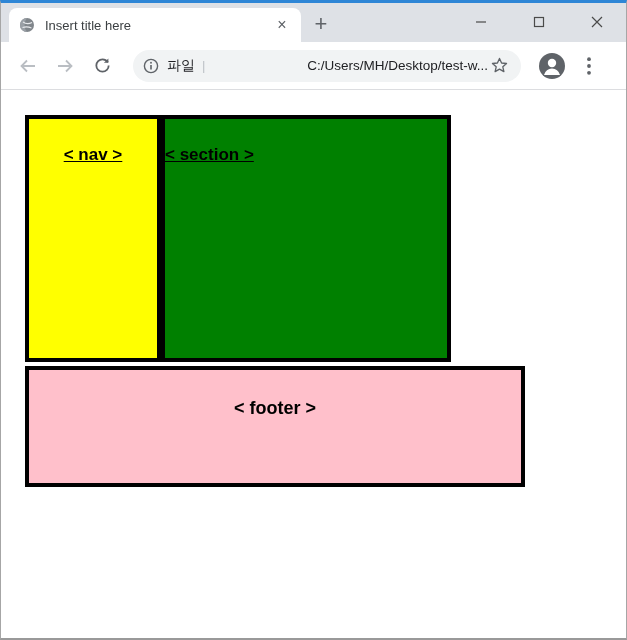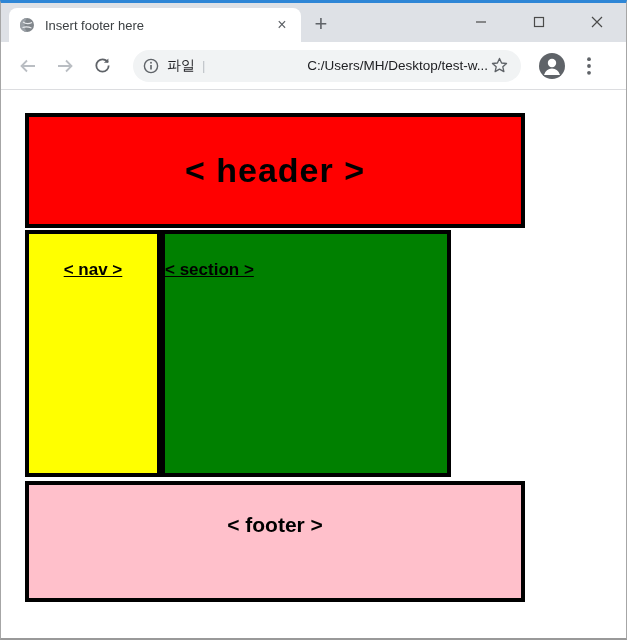--- a/index.html
+++ b/index.html
@@ -94,36 +94,36 @@
   .nav-box {
     width: 136px; background: #ffff00;
     font-size: 17px; text-align: center; padding-top: 26px;
   }
   .section-box {
     flex: 1; background: #008000;
     font-size: 17px; padding-top: 26px;
   }
   .footer-box {
     margin-top: 4px; height: 121px; background: #ffc0cb;
-    font-size: 21px; text-align: center; padding-top: 28px;
+    font-size: 18px; text-align: center; padding-top: 28px;
   }
 </style>
 </head>
 <body>
 
 <div class="window">
 
   <div class="tabbar">
     <div class="tab">
       <svg class="favicon" viewBox="0 0 16 16">
         <circle cx="8" cy="8" r="7" fill="#80868b"></circle>
         <path d="M8 1 A 7 7 0 0 0 8 15 A 11 11 0 0 1 8 1 Z" fill="#9aa0a6"></path>
         <path d="M4 5 Q 8 8 13 5.5 M3.5 10.5 Q 8 9 12.5 11" stroke="#e8eaed" stroke-width="1.1" fill="none"></path>
       </svg>
-      <span class="tab-title">Insert footer here</span>
+      <span class="tab-title">Insert title here</span>
       <button class="tab-close">×</button>
     </div>
     <button class="newtab">+</button>
     <div class="win-controls">
       <button class="win-btn">
         <svg width="12" height="12" viewBox="0 0 12 12">
             <line x1="1" y1="6" x2="11" y2="6" stroke="#4a4a4a" stroke-width="1.2"></line>
           </svg>
       </button>
       <button class="win-btn">
@@ -181,23 +181,20 @@
     <button class="kebab-btn">
       <svg width="4" height="18" viewBox="0 0 4 18">
         <circle cx="2" cy="2.2" r="1.9" fill="#5f6368"></circle>
         <circle cx="2" cy="9" r="1.9" fill="#5f6368"></circle>
         <circle cx="2" cy="15.8" r="1.9" fill="#5f6368"></circle>
       </svg>
     </button>
   </div>
 
   <div class="content">
-    <div class="box header-box">
-      <span>&lt; header &gt;</span>
-    </div>
     <div class="mid-row">
       <div class="box nav-box">
         <span>&lt; nav &gt;</span>
       </div>
       <div class="box section-box">
         <span>&lt; section &gt;</span>
       </div>
     </div>
     <div class="box footer-box">
       <span>&lt; footer &gt;</span>

